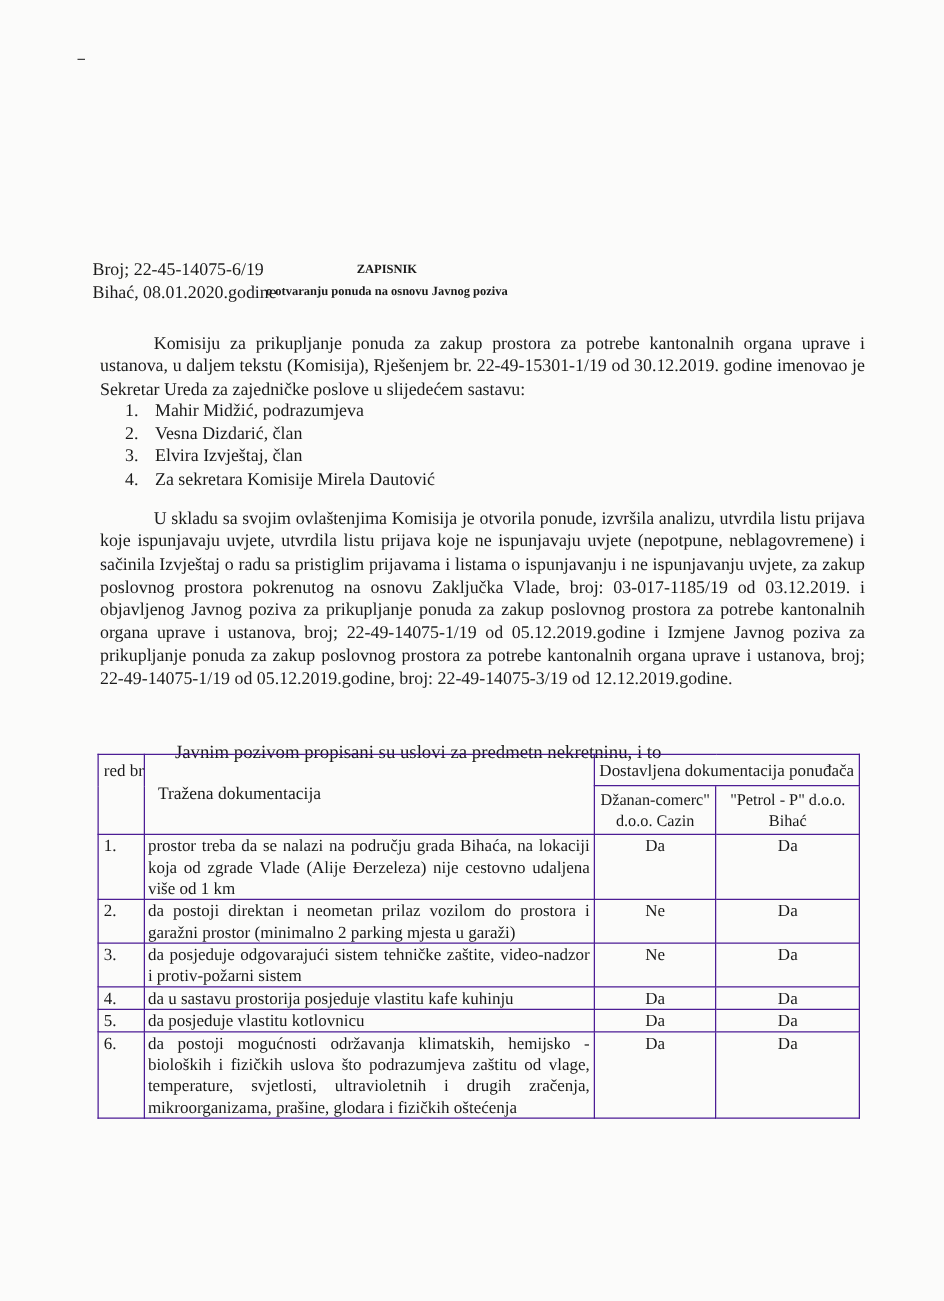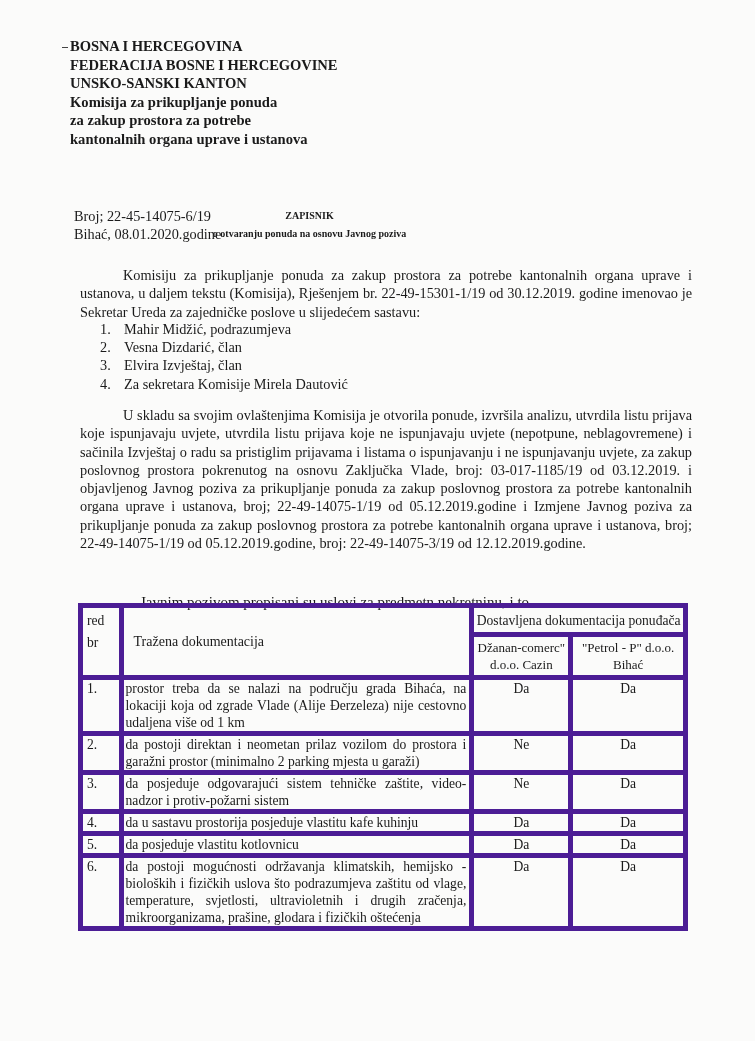--- a/index.html
+++ b/index.html
@@ -22,47 +22,39 @@
   .p1 { top: 266px; }
   .members { position: absolute; left: 100px; top: 320px; font-size: 14.3px; line-height: 18.2px; margin: 0; padding: 0; list-style: none; }
   .members li { display: flex; }
   .members .num { width: 24px; }
   .p2 { top: 406px; }
   .caption { position: absolute; left: 140px; top: 593px; font-size: 15px; line-height: 18px; }
   table.req {
     position: absolute; left: 78px; top: 603px; width: 610px;
     border-collapse: collapse; font-size: 13.6px; line-height: 17px;
   }
-  table.req td { border: 5px solid #4c1d95; vertical-align: top; padding: 0; }
+  table.req td { border: 1px solid #4c1d95; vertical-align: top; padding: 0; }
   .c1 { width: 33px; padding-left: 4px !important; }
   .c2 { width: 357px; padding-left: 2px !important; padding-right: 3px !important; text-align: justify; }
   .c3 { width: 99px; text-align: center; }
   .c4 { width: 117px; text-align: center; }
   .hdr-group { text-align: center; line-height: 22px; padding-top: 2px !important; }
   .hdr-col { text-align: center; font-size: 13px; line-height: 16.5px; padding-top: 3px !important; padding-bottom: 2px !important; }
   .hdr-redbr { line-height: 22px; padding-top: 2px !important; }
   .hdr-docs { vertical-align: middle !important; padding-left: 10px !important; font-size: 14px; }
   .rownum { padding-top: 1px; }
   .val { padding-top: 1px; }
 </style>
 </head>
 <body>
 
 <div class="page">
 
   <div class="dash"></div>
 
-  <div class="hdr">
-    <div class="caps">BOSNA I HERCEGOVINA</div>
-    <div class="caps">FEDERACIJA BOSNE I HERCEGOVINE</div>
-    <div class="caps">UNSKO-SANSKI KANTON</div>
-    <div>Komisija za prikupljanje ponuda</div>
-    <div>za zakup prostora za potrebe</div>
-    <div>kantonalnih organa uprave i ustanova</div>
-  </div>
 
   <div class="meta">
     <div>Broj; 22-45-14075-6/19</div>
     <div>Bihać, 08.01.2020.godine</div>
   </div>
 
   <div class="title">
     <div class="t1">ZAPISNIK</div>
     <div>o otvaranju ponuda na osnovu Javnog poziva</div>
   </div>

